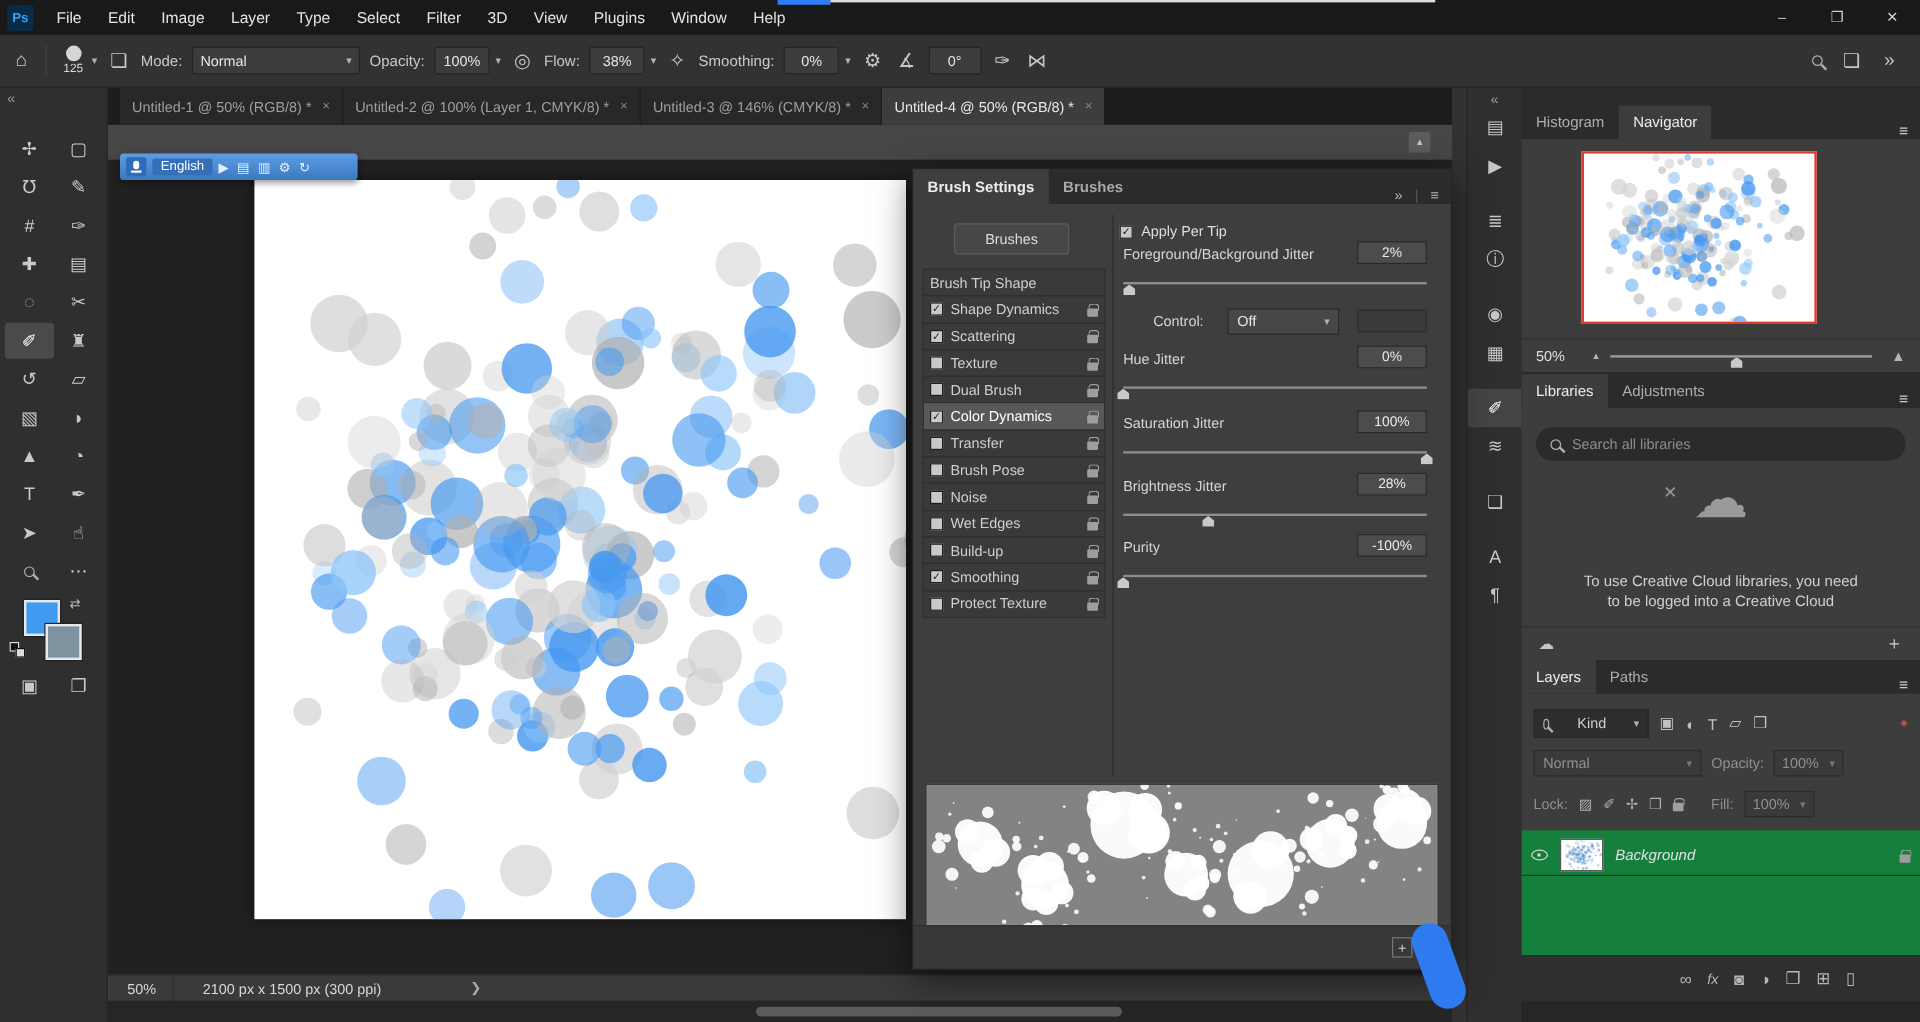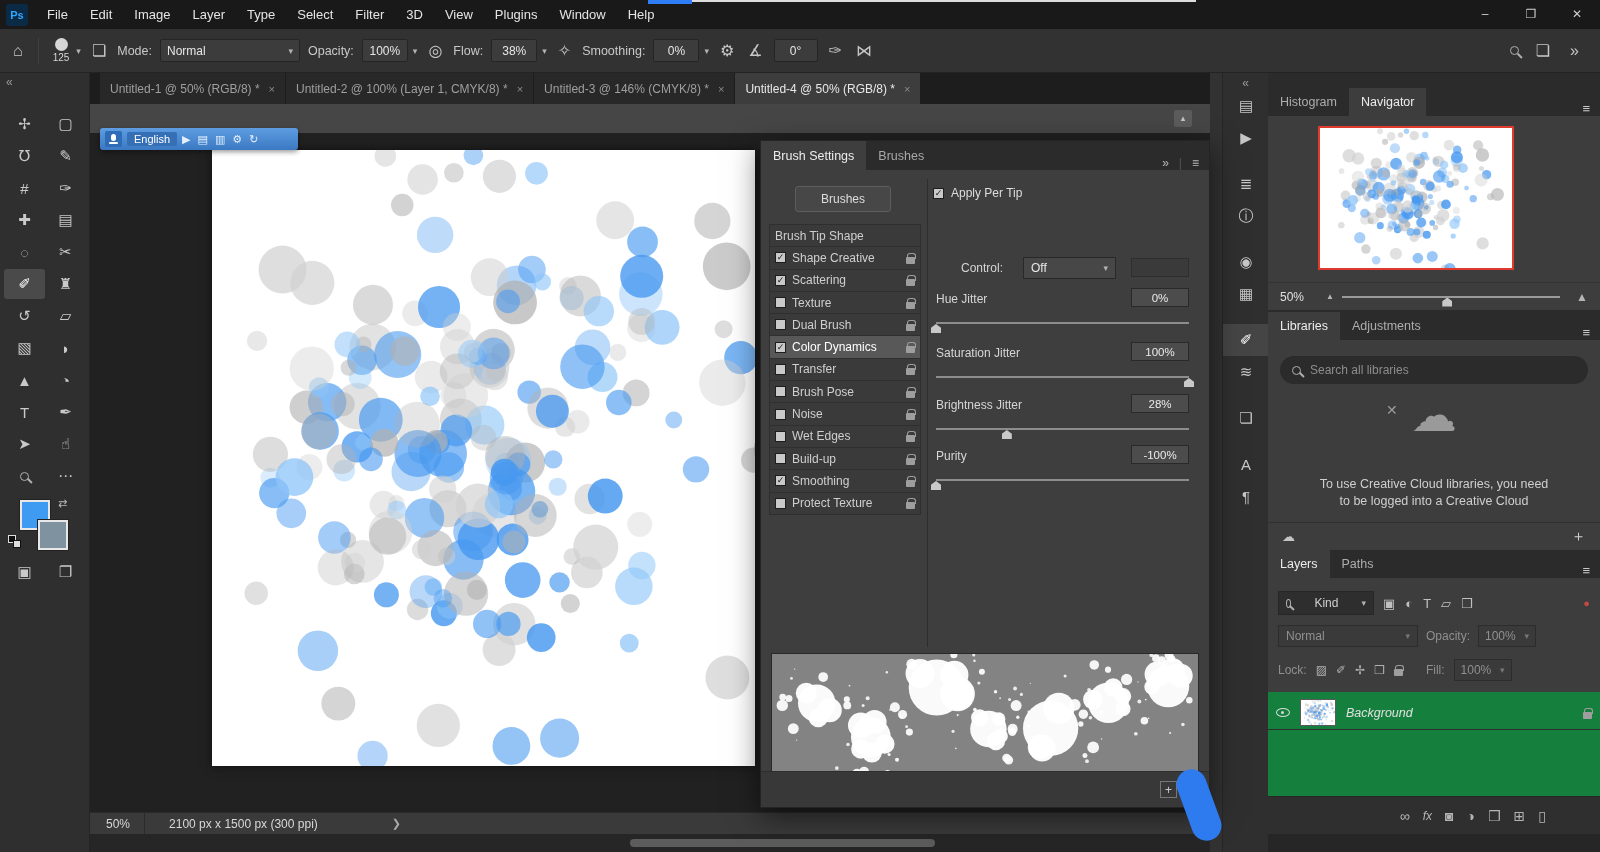--- a/index.html
+++ b/index.html
@@ -64,21 +64,21 @@
   #langbar { position:absolute; left:100px; top:128px; width:198px; height:22px; background:linear-gradient(#5f9de2,#3a79c2); border-radius:3px; display:flex; align-items:center; padding:0 5px; gap:5px; z-index:40; box-shadow:0 2px 5px rgba(0,0,0,.4); }
   #mic-chip { width:17px; height:16px; background:#2f6cb8; border-radius:2px; position:relative; }
   #mic-chip::before { content:""; position:absolute; left:6px; top:3px; width:5px; height:7px; background:#fff; border-radius:3px; }
   #mic-chip::after { content:""; position:absolute; left:4px; top:11px; width:9px; height:2px; background:#fff; border-radius:1px; }
   #lang-label { background:#356fb5; color:#fff; font-size:11px; padding:1px 7px; border-radius:2px; }
   .lb-icon { color:#e3effd; font-size:11px; }
 
   
   #bspanel { position:absolute; left:760px; top:140px; width:450px; height:668px; background:#3e3e3e; border:1px solid #242424; box-shadow:0 8px 28px rgba(0,0,0,.55); z-index:30; }
   #bs-header { position:absolute; left:0; top:0; right:0; height:29px; background:#2b2b2b; display:flex; align-items:flex-end; }
-  .bs-tab { height:29px; display:flex; align-items:center; padding:0 12px; font-size:12.5px; color:#a8a8a8; }
+  .bs-tab { height:29px; display:flex; align-items:center; padding:0 12px; font-size:12.5px; color:#a8a8a8;font-weight:bold; }
   .bs-tab.active { background:#3e3e3e; color:#ececec; }
   #bs-header-icons { margin-left:auto; display:flex; align-items:center; gap:10px; padding-right:10px; color:#bbb; }
   #bs-brushes-btn { position:absolute; left:34px; top:45px; width:96px; height:26px; background:#474747; border:1px solid #5d5d5d; border-radius:3px; color:#ddd; display:flex; align-items:center; justify-content:center; }
   #brush-list { position:absolute; left:8px; top:84px; width:152px; }
   .bp-row { height:23.3px; background:#3a3a3a; border:1px solid #2f2f2f; margin-top:-1px; display:flex; align-items:center; padding:0 5px; color:#cfcfcf; font-size:12px; }
   .bp-row.sel { background:#585858; color:#fff; }
   .bp-row .cb { margin-right:6px; }
   .bp-row .lbl { flex:1; white-space:nowrap; overflow:hidden; }
   .bp-row.nochk { justify-content:center; }
   .cb { width:11px; height:11px; background:#c9c9c9; border:1px solid #1e1e1e; display:inline-flex; align-items:center; justify-content:center; font-size:9px; color:#1b1b1b; line-height:1; }
@@ -521,21 +521,21 @@
         <span>≡</span>
       </div>
     </div>
     <div id="bs-brushes-btn">Brushes</div>
     <div id="brush-list">
         <div class="bp-row nochk">
           <span class="lbl">Brush Tip Shape</span>
         </div>
         <div class="bp-row">
           <span class="cb">✓</span>
-          <span class="lbl">Shape Creative</span>
+          <span class="lbl">Shape Dynamics</span>
           <span class="lck"></span>
         </div>
         <div class="bp-row">
           <span class="cb">✓</span>
           <span class="lbl">Scattering</span>
           <span class="lck"></span>
         </div>
         <div class="bp-row">
           <span class="cb"></span>
           <span class="lbl">Texture</span>
@@ -587,20 +587,27 @@
           <span class="lck"></span>
         </div>
       </div>
     <div id="bs-divider"></div>
 
     <div id="bs-apply">
       <span class="cb">✓</span>
       <span>Apply Per Tip</span>
     </div>
 
+    <div class="bsrow" id="bsr0">
+      <span class="bslabel">Foreground/Background Jitter</span>
+      <span class="bsval">2%</span>
+      <div class="bstrack">
+          <div class="bsthumb" style="left: calc(2% - 5px);"></div>
+        </div>
+    </div>
     <div id="bs-control-row">
       <span id="bs-control-label">Control:</span>
       <div id="bs-control-dd">
         <span>Off</span>
         <span class="ob-caret">▾</span>
       </div>
       <div id="bs-control-disabled"></div>
     </div>
     <div class="bsrow" id="bsr1">
       <span class="bslabel">Hue Jitter</span>

